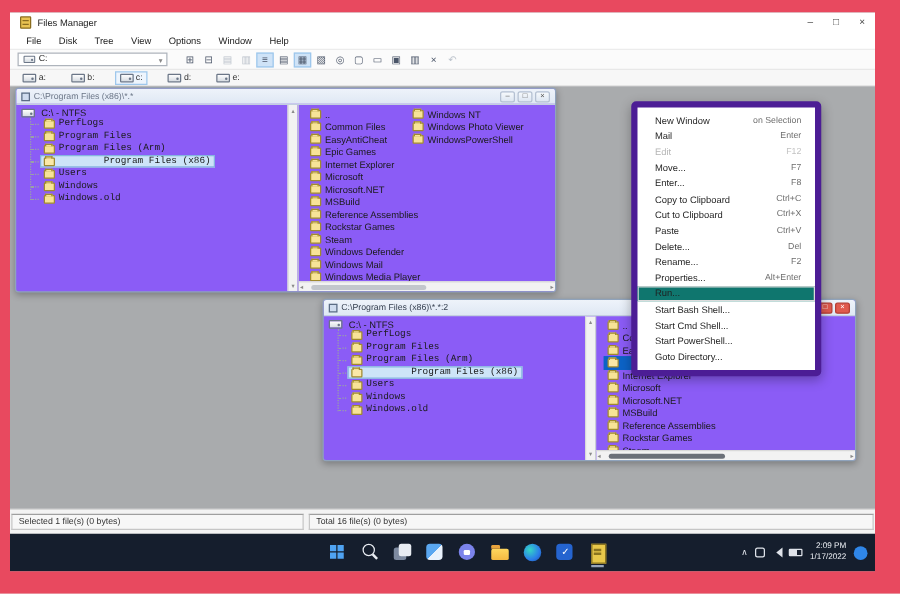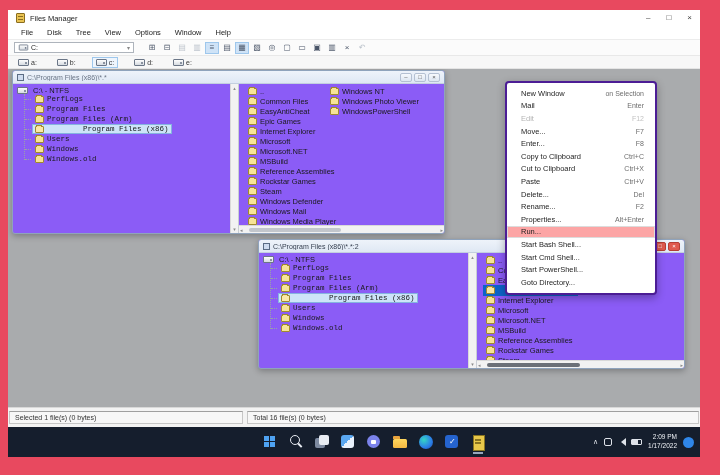--- a/index.html
+++ b/index.html
@@ -73,23 +73,23 @@
   .file-row .lblbox{padding:0 2px;}
   .file-row.selected>.lblbox{background:#0c63c7;border-color:#0c63c7;color:#fff;}
 
   
   .vscroll{position:absolute;right:0;top:0;bottom:0;width:8px;background:#f2f2f2;border-left:1px solid #d9d9d9;font-size:5px;color:#8a8a8a;display:flex;flex-direction:column;justify-content:space-between;align-items:center;padding:1px 0;}
   .hscroll{position:absolute;left:0;right:0;bottom:0;height:8px;background:#f2f2f2;border-top:1px solid #d9d9d9;font-size:5px;color:#8a8a8a;display:flex;justify-content:space-between;align-items:center;padding:0 1px;}
   .hthumb{position:absolute;left:10px;top:2px;height:4px;width:45%;background:#6b7078;border-radius:2px;}
   .win1 .hthumb{background:#c2c6cc;}
 
   
-  .ctxmenu{position:absolute;left:497px;top:12px;width:152px;background:#fff;border:2px solid #4c1d95;border-radius:4px;padding:4px 0;box-shadow:0 3px 9px rgba(0,0,0,.3);z-index:30;}
+  .ctxmenu{position:absolute;left:497px;top:12px;width:152px;background:#fff;border:5px solid #4c1d95;border-radius:4px;padding:4px 0;box-shadow:0 3px 9px rgba(0,0,0,.3);z-index:30;}
   .cm-row{height:12.6px;display:flex;align-items:center;padding:0 11px 0 14px;font-size:7.5px;color:#1f1f1f;}
-  .cm-row.highlighted{background:#fca5a5;box-shadow:inset 0 0 0 1px #dcdcdc;}
+  .cm-row.highlighted{background:#0f766e;box-shadow:inset 0 0 0 1px #dcdcdc;}
   .cm-row.disabled{color:#b5b5b5;}
   .cm-label{white-space:nowrap;}
   .cm-short{margin-left:auto;color:#6e6e6e;font-size:7px;}
   .cm-row.disabled .cm-short{color:#c2c2c2;}
 
   
   .statusbar{height:20px;background:#f3f3f3;border-top:1px solid #d8d8d8;display:flex;align-items:center;padding:2px 1px;gap:4px;}
   .sfield{height:13px;border:1px solid #c6c6c6;border-top-color:#9f9f9f;background:#f7f7f7;font-size:7px;color:#333;display:flex;align-items:center;padding:0 5px;}
   .sfield.left{width:234px;flex:none;}
   .sfield.right{flex:1;}

